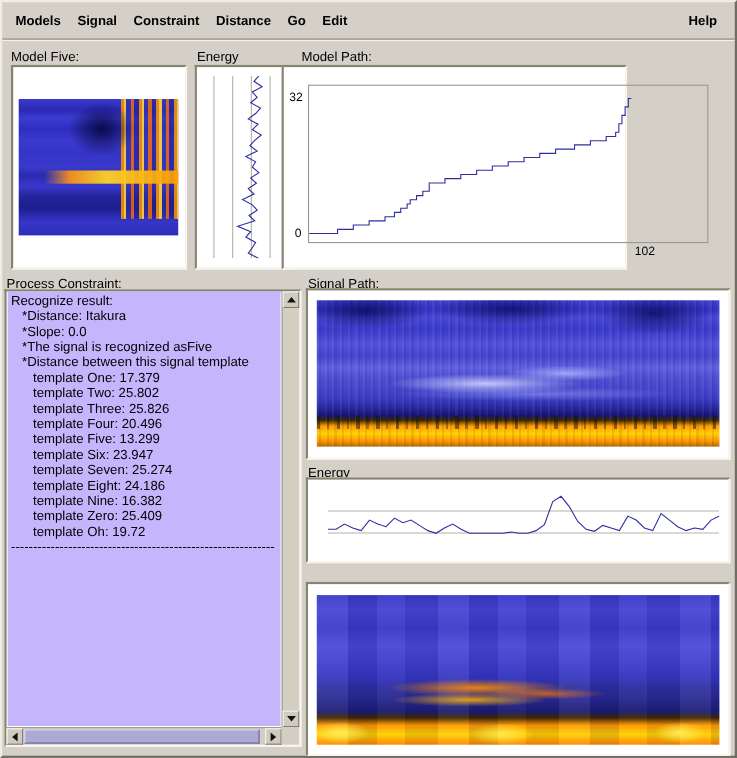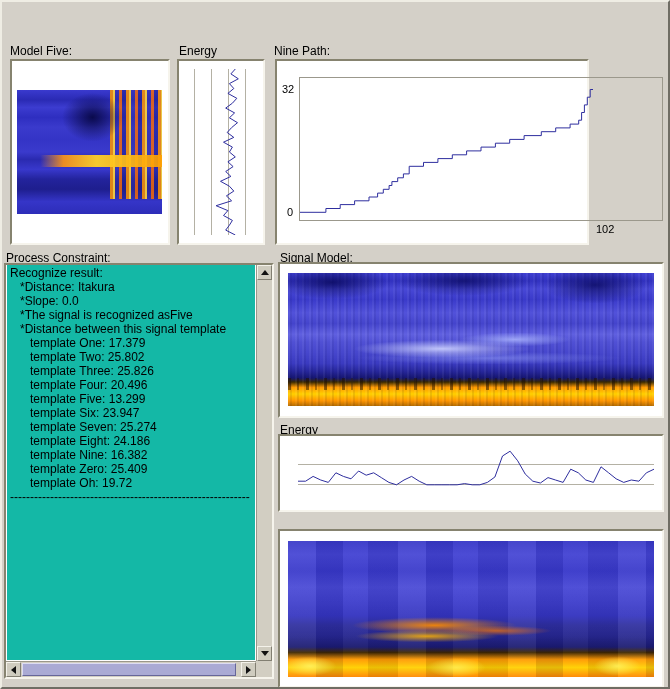--- a/index.html
+++ b/index.html
@@ -57,21 +57,21 @@
       repeating-linear-gradient(90deg, rgba(255,255,255,0.06) 0 28px, rgba(0,0,80,0.10) 28px 55px, rgba(255,255,255,0.03) 55px 80px, rgba(0,0,60,0.08) 80px 110px),
       linear-gradient(180deg, #3a3ac8 0%, #4646d4 10%, #3a3aca 22%, #4a4ad6 34%, #4040cc 45%, #3636c0 55%, #30309f 62%, #282890 70%, #1c1c70 78%, #402800 82%, #ff9900 87%, #ffd000 93%, #ff8800 100%);
   }
   .chart { position: absolute; overflow: hidden; }
   .chart.boxed { border: 1px solid #9b988c; }
   .tick { position: absolute; font-size: 11px; }
   .process-text {
     position: absolute; left: 1px; top: 0; right: 17px; bottom: 17px;
     padding: 1px 3px; font-family: "Liberation Sans", sans-serif;
     font-size: 12px; line-height: 14px; white-space: pre; overflow: hidden;
-    background: #14b8a6;
+    background: #c4b5fd;
   }
   .vscroll {
     position: absolute; top: 0; right: 0; bottom: 16px; width: 16px;
     background: #d2cec2; border-left: 1px solid #9a978a;
   }
   .hscroll {
     position: absolute; left: 0; bottom: 0; right: 16px; height: 16px;
     background: #d2cec2; border-top: 1px solid #9a978a;
   }
   .sb-corner { position: absolute; right: 0; bottom: 0; width: 16px; height: 16px; background: #d2cec2; }
@@ -92,39 +92,48 @@
   .tri-up    { border-left: 4px solid transparent; border-right: 4px solid transparent; border-bottom: 5px solid #111; }
   .tri-down  { border-left: 4px solid transparent; border-right: 4px solid transparent; border-top: 5px solid #111; }
   .tri-left  { border-top: 4px solid transparent; border-bottom: 4px solid transparent; border-right: 5px solid #111; }
   .tri-right { border-top: 4px solid transparent; border-bottom: 4px solid transparent; border-left: 5px solid #111; }
 </style>
 </head>
 <body>
 
 <div class="app">
 
+  <div class="menubar">
+    <span class="menu-item">Models</span>
+    <span class="menu-item">Signal</span>
+    <span class="menu-item">Constraint</span>
+    <span class="menu-item">Distance</span>
+    <span class="menu-item">Go</span>
+    <span class="menu-item">Edit</span>
+    <span class="menu-item menu-help">Help</span>
+  </div>
 
   <span class="plabel" style="left:8px; top:42px;text-align:center;">Model Five:</span>
   <div class="panel" style="left:8px; top:57px; width:160px; height:186px;">
     <div class="spectro spectro-model"></div>
   </div>
 
   <span class="plabel" style="left:177px; top:42px;">Energy</span>
   <div class="panel" style="left:175px; top:57px; width:88px; height:186px;">
     <div class="chart" style="left:6px; top:8px; width:74px; height:166px;"><svg width="74" height="166">
           <line x1="9.5" y1="0" x2="9.5" y2="166" stroke="#b4b1a4" stroke-width="1"></line>
           <line x1="26.5" y1="0" x2="26.5" y2="166" stroke="#b4b1a4" stroke-width="1"></line>
           <line x1="43.5" y1="0" x2="43.5" y2="166" stroke="#b4b1a4" stroke-width="1"></line>
           <line x1="60.5" y1="0" x2="60.5" y2="166" stroke="#b4b1a4" stroke-width="1"></line>
           <polyline points="50.3,0.0 45.9,4.9 53.3,9.8 44.4,14.6 48.8,19.5 42.9,24.4 51.8,29.3 47.4,34.2 40.7,39.1 49.6,43.9 44.4,48.8 52.5,53.7 46.6,58.6 42.2,63.5 48.8,68.4 38.5,73.2 47.4,78.1 44.4,83.0 50.3,87.9 42.9,92.8 48.1,97.6 40.7,102.5 45.9,107.4 35.5,112.3 44.4,117.2 48.8,122.1 41.4,126.9 46.6,131.8 31.1,136.7 42.9,141.6 38.5,146.5 47.4,151.4 44.4,156.2 40.7,161.1 50.3,166.0" fill="none" stroke="#2e2e9e" stroke-width="1"></polyline>
         </svg></div>
   </div>
 
-  <span class="plabel" style="left:272px; top:42px;">Nine Path:</span>
-  <div class="panel" style="left:273px; top:57px; width:314px; height:186px;">
+  <span class="plabel" style="left:272px; top:42px;">Model Path:</span>
+  <div class="panel" style="left:254px; top:57px; width:314px; height:186px;">
     <span class="tick" style="left:5px; top:22px;">32</span>
     <span class="tick" style="left:10px; top:145px;">0</span>
     <span class="tick" style="left:303px; top:162px;margin-left:16px;">102</span>
     <div class="chart boxed" style="left:22px; top:16px; width:364px; height:144px;"><svg width="362" height="142">
           <polyline points="0.0,134.3 25.9,134.3 25.9,130.5 40.2,130.5 40.2,126.6 54.6,126.6 54.6,122.8 69.0,122.8 69.0,119.0 77.6,119.0 77.6,115.1 83.3,115.1 83.3,111.3 89.1,111.3 89.1,107.5 91.9,107.5 91.9,103.6 97.7,103.6 97.7,99.8 103.4,99.8 103.4,95.9 109.2,95.9 109.2,88.3 123.5,88.3 123.5,84.4 137.9,84.4 137.9,80.6 152.3,80.6 152.3,76.8 166.6,76.8 166.6,72.9 181.0,72.9 181.0,69.1 195.4,69.1 195.4,65.2 209.7,65.2 209.7,61.4 224.1,61.4 224.1,57.6 241.3,57.6 241.3,53.7 255.7,53.7 255.7,49.9 270.1,49.9 270.1,46.1 278.7,46.1 278.7,42.2 281.6,42.2 281.6,34.5 284.4,34.5 284.4,26.9 287.3,26.9 287.3,19.2 290.2,19.2 290.2,11.5 293.0,11.5" fill="none" stroke="#2e2e9e" stroke-width="1"></polyline>
         </svg></div>
   </div>
 
   <span class="plabel" style="left:4px; top:249px;">Process Constraint:</span>
   <div class="panel" style="left:2px; top:261px; width:270px; height:416px;">
@@ -158,21 +167,21 @@
           <span class="tri tri-left"></span>
         </div>
       <div class="hthumb"></div>
       <div class="sb-btn rightb">
           <span class="tri tri-right"></span>
         </div>
     </div>
     <div class="sb-corner"></div>
   </div>
 
-  <span class="plabel" style="left:278px; top:249px;">Signal Model:</span>
+  <span class="plabel" style="left:278px; top:249px;">Signal Path:</span>
   <div class="panel" style="left:276px; top:260px; width:386px; height:156px;">
     <div class="spectro spectro-signal"></div>
   </div>
 
   <span class="plabel" style="left:278px; top:421px;">Energy</span>
   <div class="panel" style="left:276px; top:432px; width:386px; height:78px;">
     <div class="chart" style="left:18px; top:8px; width:356px; height:60px;"><svg width="356" height="60">
           <line x1="0" y1="20.5" x2="356" y2="20.5" stroke="#b4b1a4" stroke-width="1"></line>
           <line x1="0" y1="40.5" x2="356" y2="40.5" stroke="#b4b1a4" stroke-width="1"></line>
           <polyline points="0.0,37.2 7.6,37.2 15.1,32.4 22.7,36.0 30.3,38.4 37.9,28.8 45.4,32.4 53.0,34.8 60.6,27.0 68.2,31.2 75.7,28.8 83.3,33.6 90.9,38.4 98.5,40.8 106.0,36.0 113.6,32.4 121.2,37.2 128.8,40.8 136.3,40.8 143.9,40.8 151.5,40.8 159.1,40.8 166.6,39.6 174.2,40.8 181.8,40.8 189.4,38.4 196.9,33.0 204.5,12.0 212.1,7.2 219.7,16.8 227.2,30.0 234.8,37.2 242.4,39.0 250.0,33.6 257.5,36.0 265.1,38.4 272.7,25.2 280.3,28.8 287.8,36.0 295.4,38.4 303.0,22.8 310.6,28.8 318.1,34.8 325.7,38.4 333.3,36.0 340.9,37.2 348.4,28.8 356.0,25.2" fill="none" stroke="#2e2e9e" stroke-width="1"></polyline>

